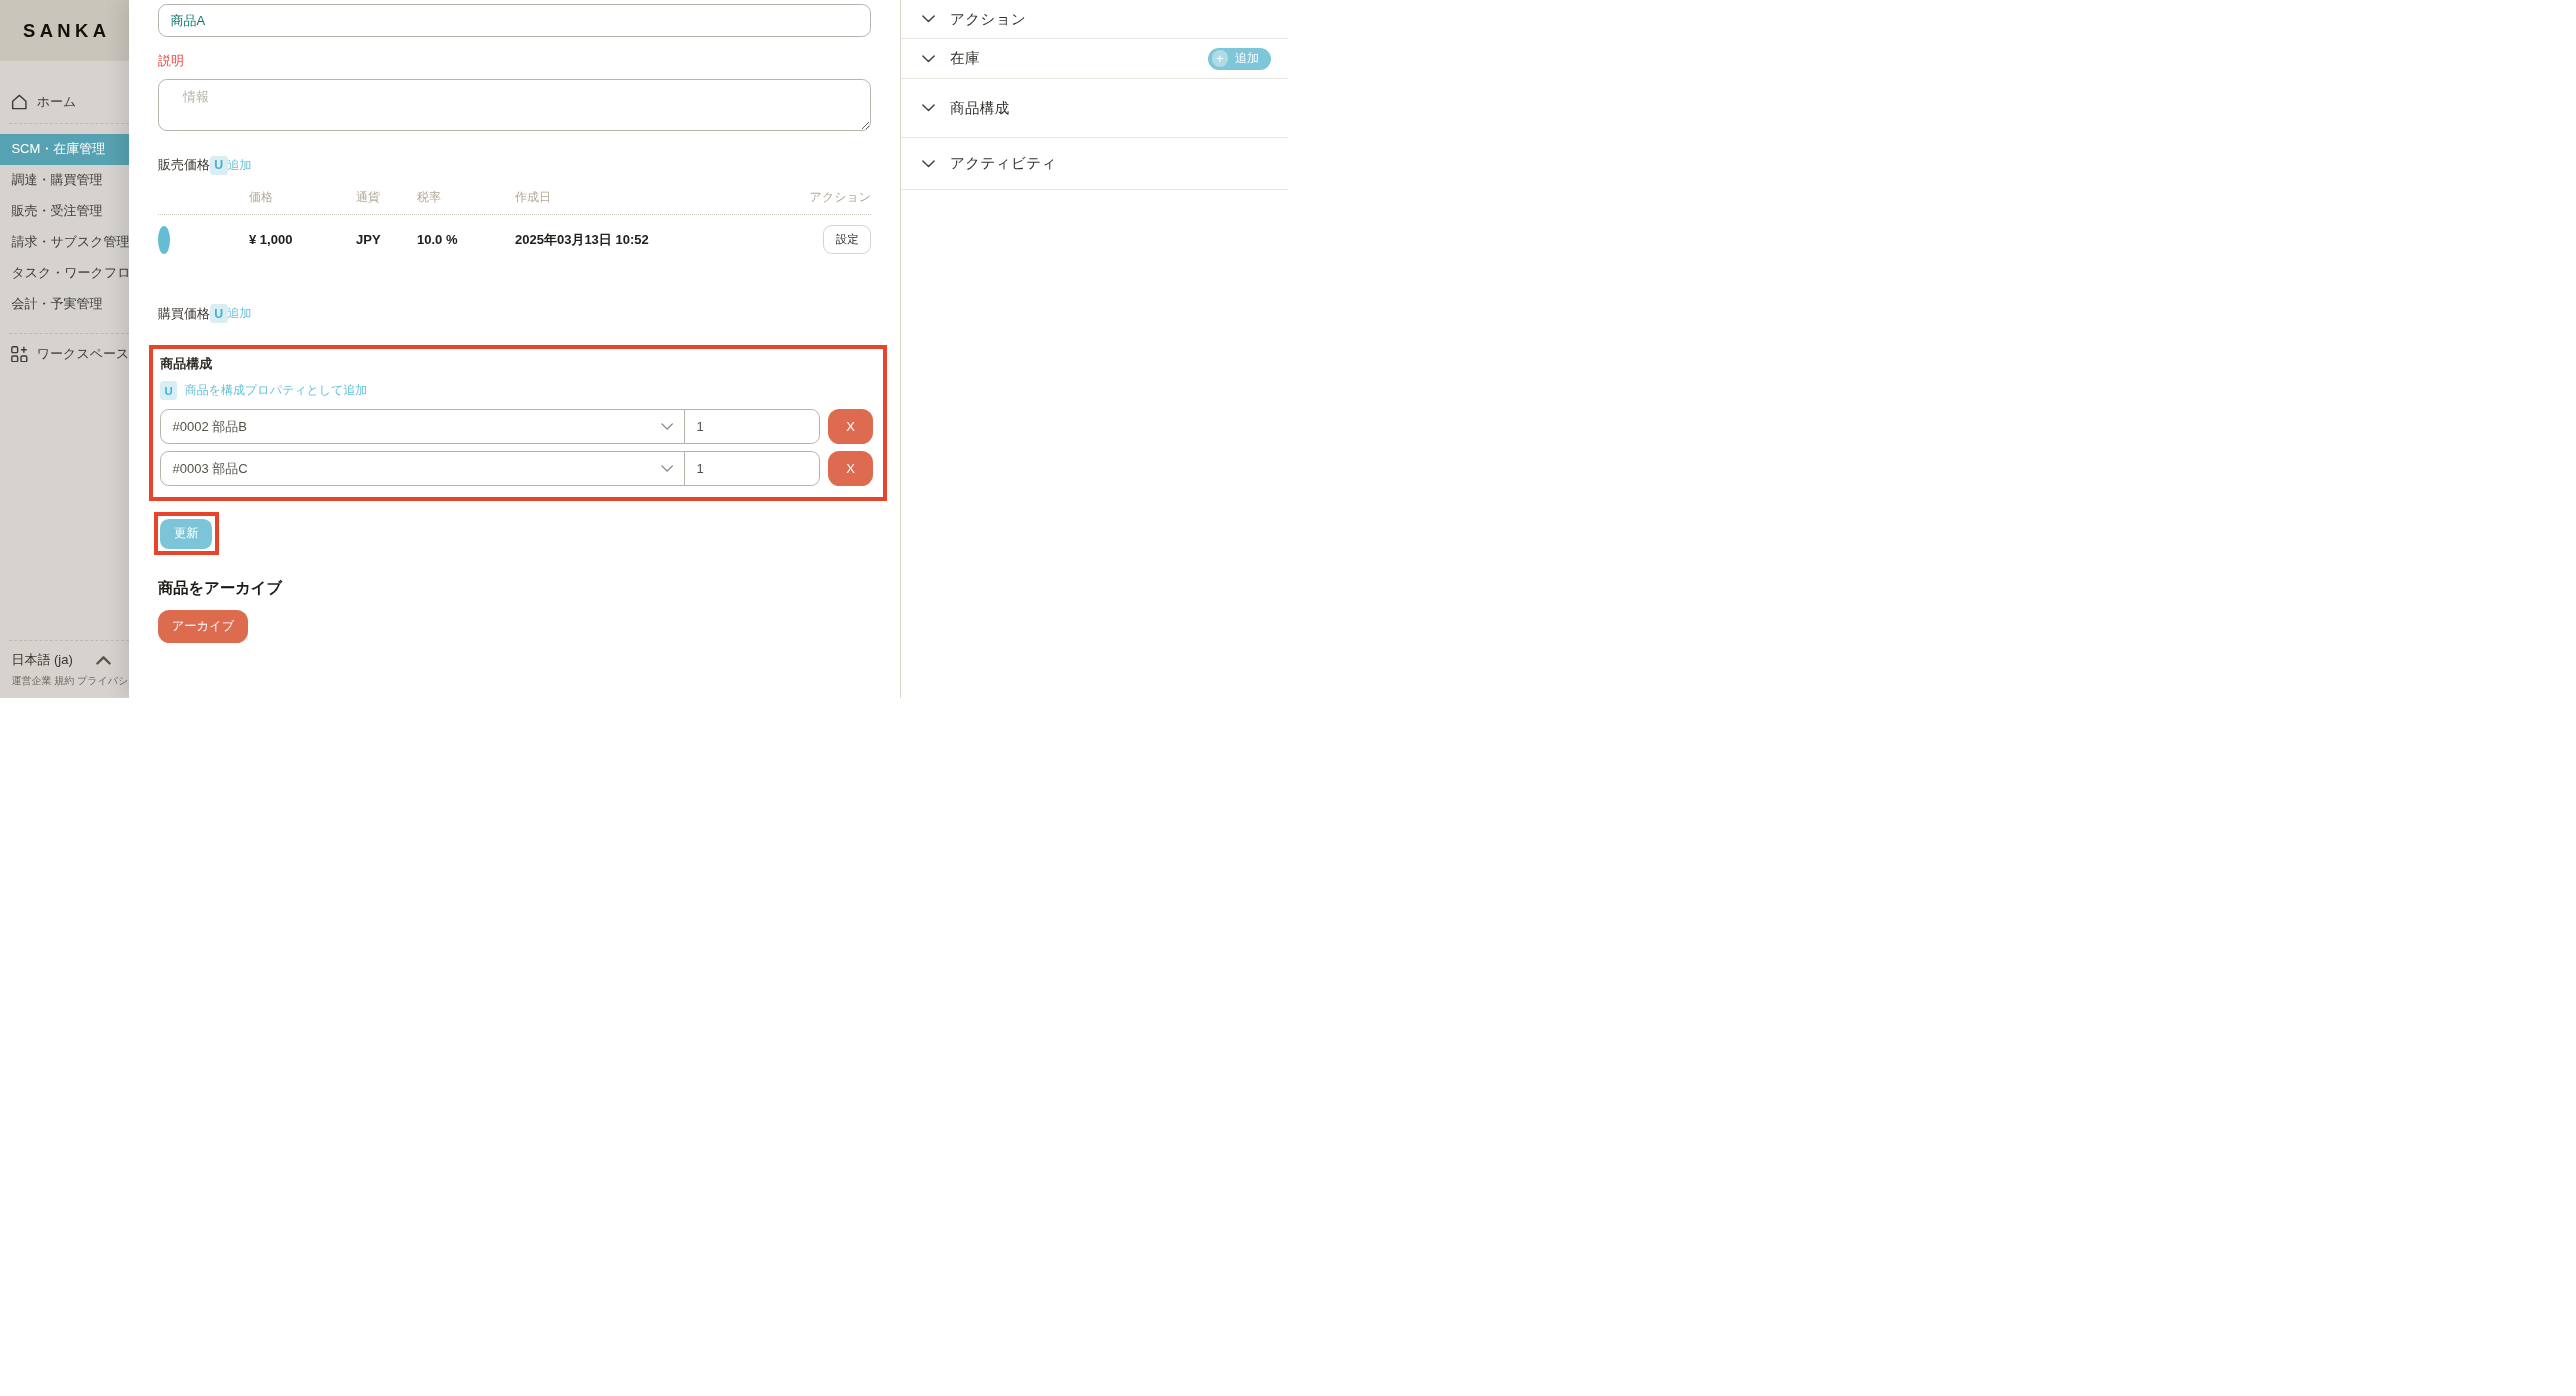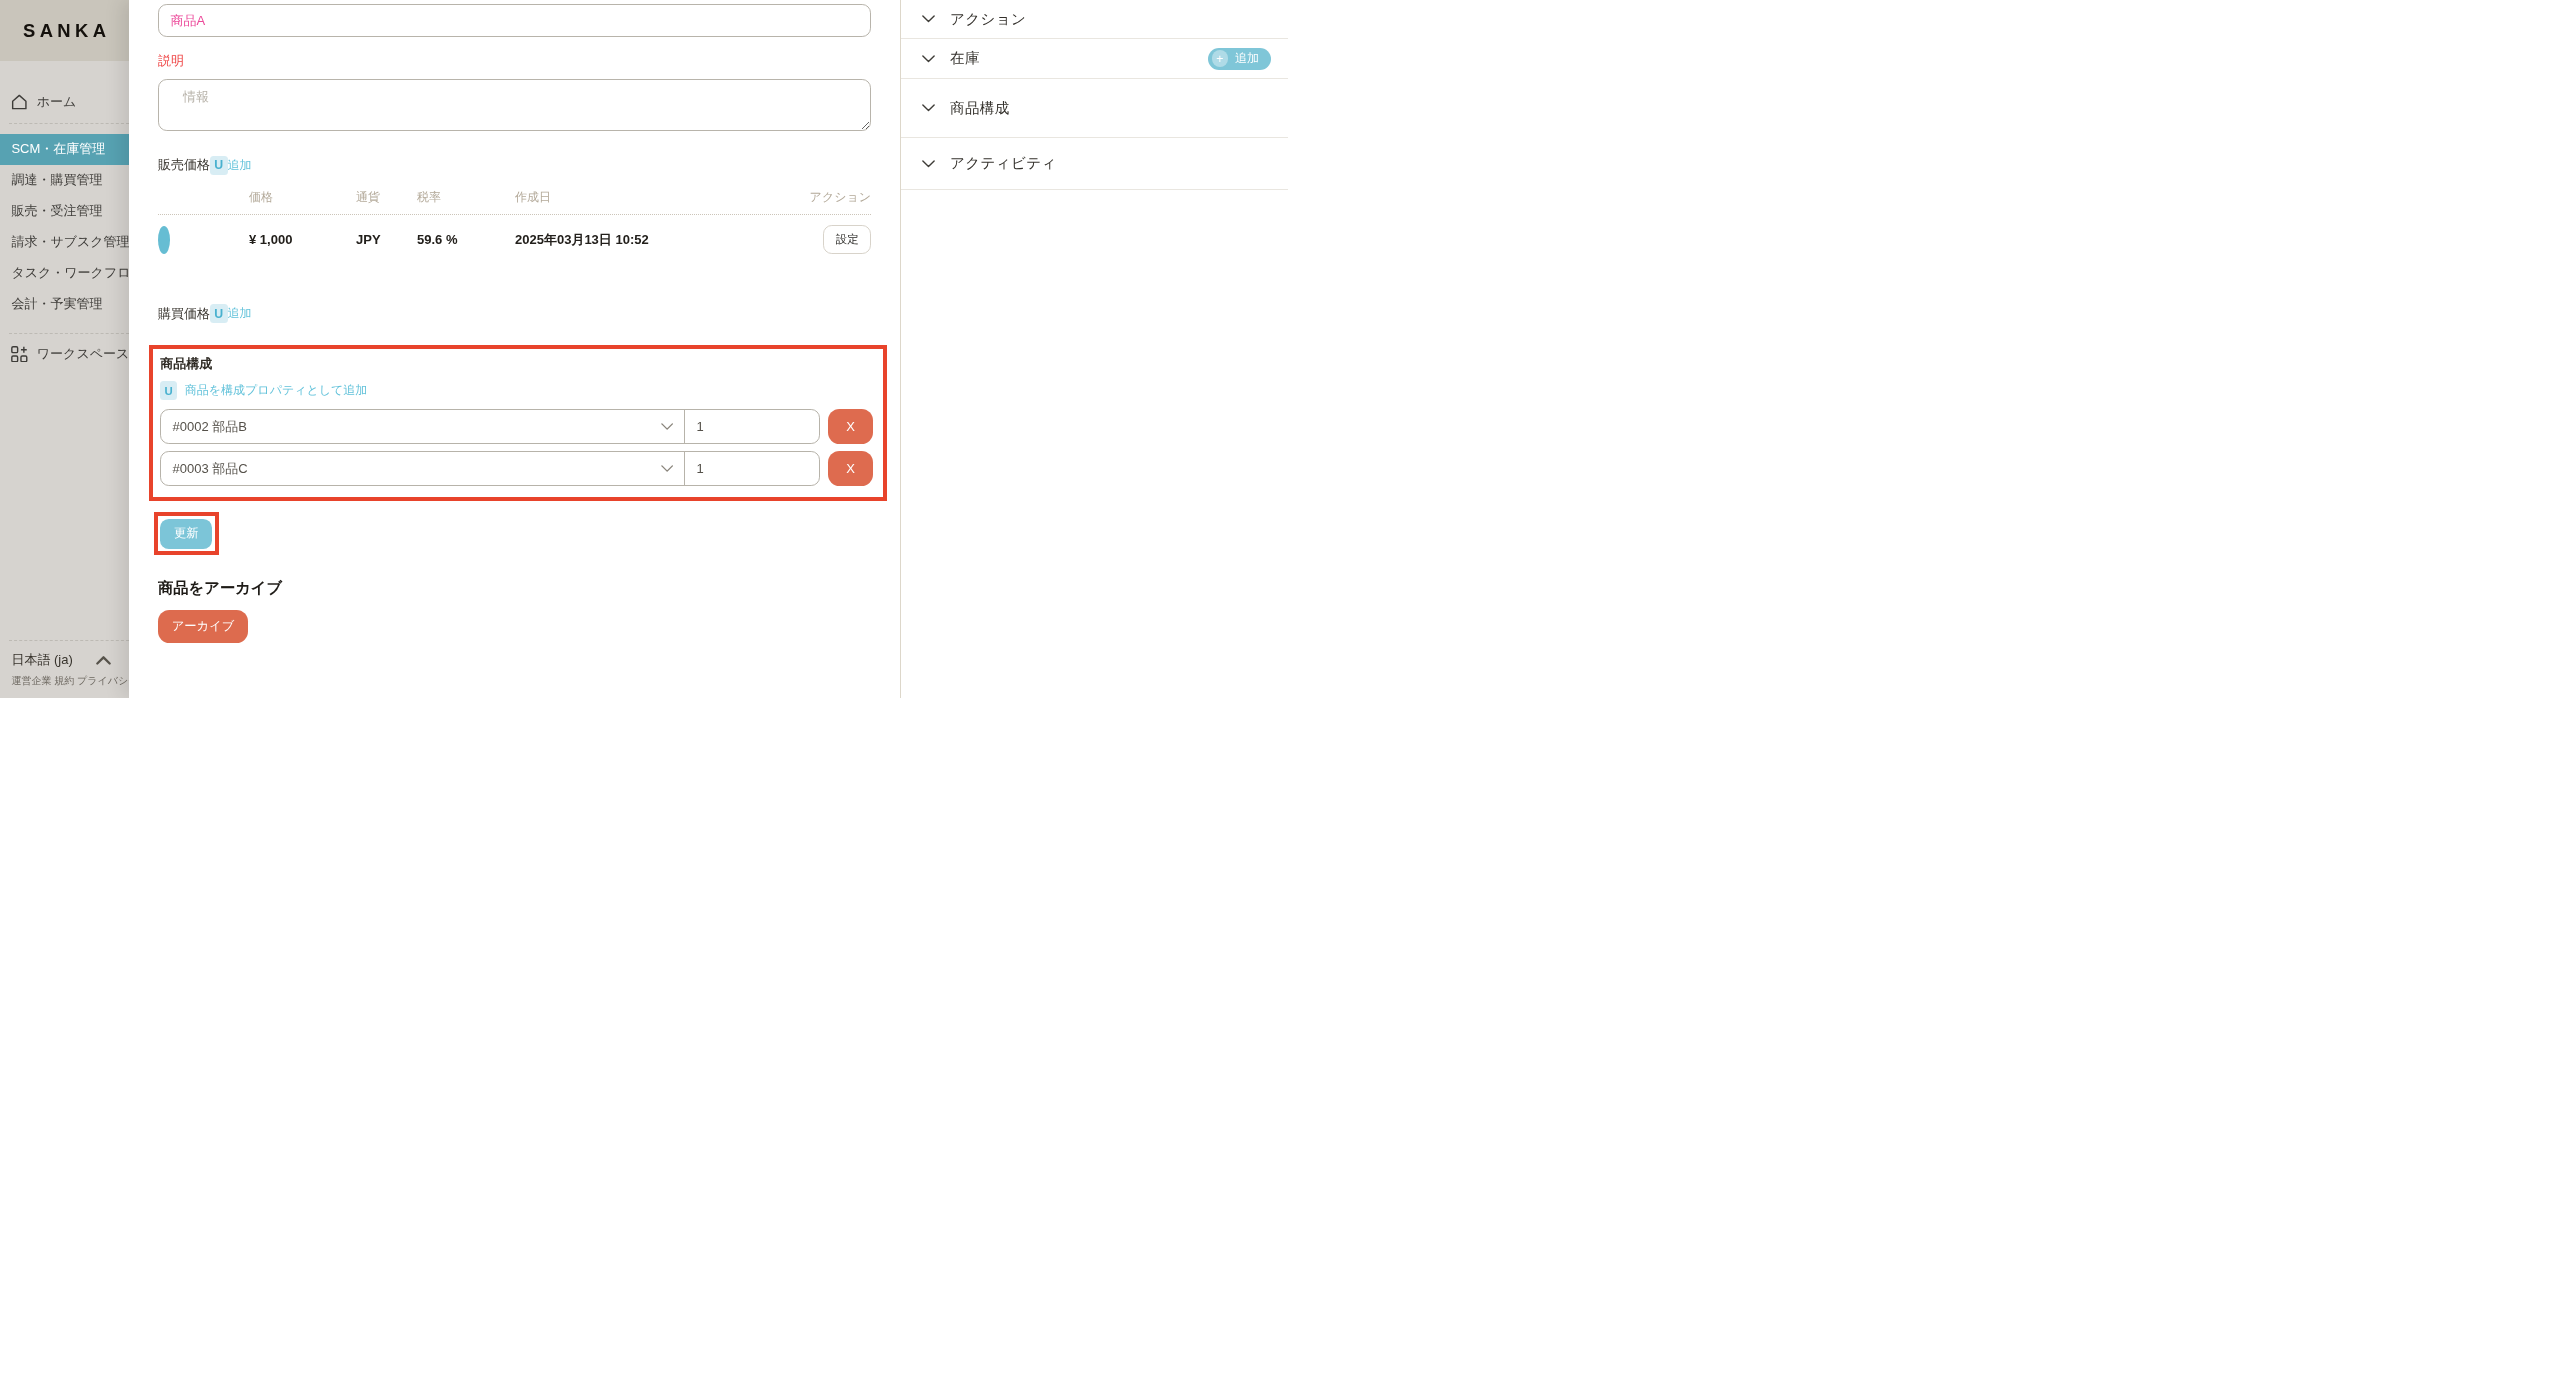--- a/index.html
+++ b/index.html
@@ -27,21 +27,21 @@
   .modal { flex:1; background:#fff; display:flex; flex-direction:column; box-shadow:-7px 0 17.5px rgba(0,0,0,.10); }
   .modal-header { height:60px; flex:0 0 60px; display:flex; align-items:center; padding:0 19px 0 29px;
                   border-bottom:0.9px dashed #dcd8d1; }
   .modal-title { font-size:13px; font-weight:400; color:#8b8376; letter-spacing:0.4px; }
   .close-btn { margin-left:auto; cursor:pointer; display:flex; align-items:center; }
 
   .modal-body { flex:1; display:flex; min-height:0; }
   .content { width:772px; flex:0 0 772px; border-right:0.9px solid #ddd7ca; padding:4.4px 29px 0 29px; overflow:hidden; }
 
   .name-input { width:100%; height:33px; border:0.9px solid #b8b4ab; border-radius:8.8px; padding:0 11.4px;
-                font-size:13px; color:#ec4899; outline:none; display:block; }
+                font-size:13px; color:#0f766e; outline:none; display:block; }
   .field-label { display:block; margin-top:15px; font-size:13px; color:#ef4444; }
   .desc-area { display:block; margin-top:8.8px; width:100%; height:52px; border:0.9px solid #b8b4ab; border-radius:8.8px;
                padding:8px 24px; font-size:13px; color:#514d46; resize:vertical; outline:none; }
   .desc-area::placeholder { color:#b7b2a9; }
 
   .section-row { display:flex; align-items:center; margin-top:24.5px; }
   .section-row.purchase { margin-top:50px; }
   .sec-label { font-size:13px; color:#37332d; }
   .u-icon { width:17.5px; height:19px; background:#d8edf4; color:#48b1cf; border-radius:3.5px; font-size:12.3px;
             font-weight:700; display:flex; align-items:center; justify-content:center; }
@@ -184,21 +184,21 @@
             <span>価格</span>
             <span>通貨</span>
             <span>税率</span>
             <span>作成日</span>
             <span class="r">アクション</span>
           </div>
           <div class="pt-row">
             <span><span class="radio-dot"></span></span>
             <span class="val">¥ 1,000</span>
             <span class="val">JPY</span>
-            <span class="val">59.6 %</span>
+            <span class="val">10.0 %</span>
             <span class="val">2025年03月13日 10:52</span>
             <button class="settings-btn">設定</button>
           </div>
         </div>
 
         
         <div class="section-row purchase">
           <span class="sec-label">購買価格</span>
           <span class="u-icon">U</span>
           <span class="teal-link">追加</span>

